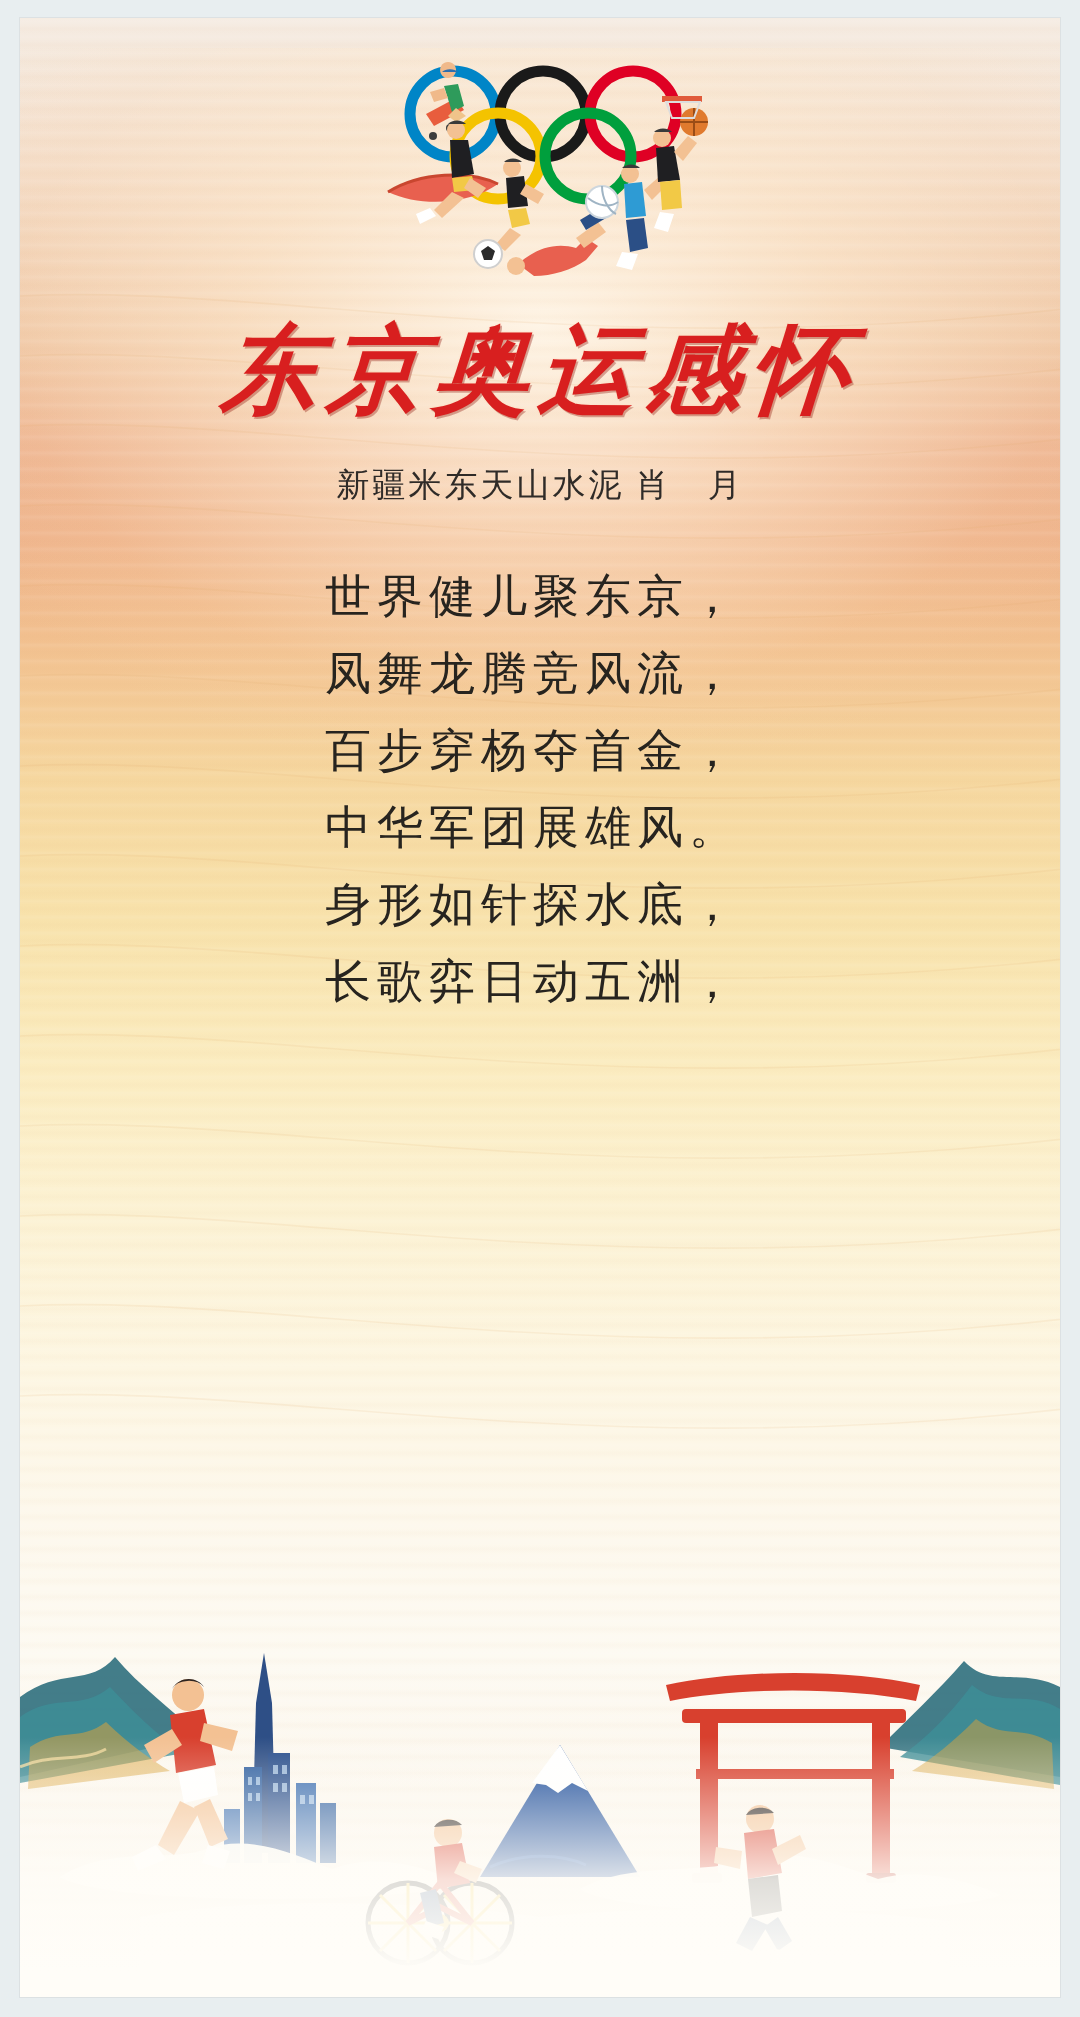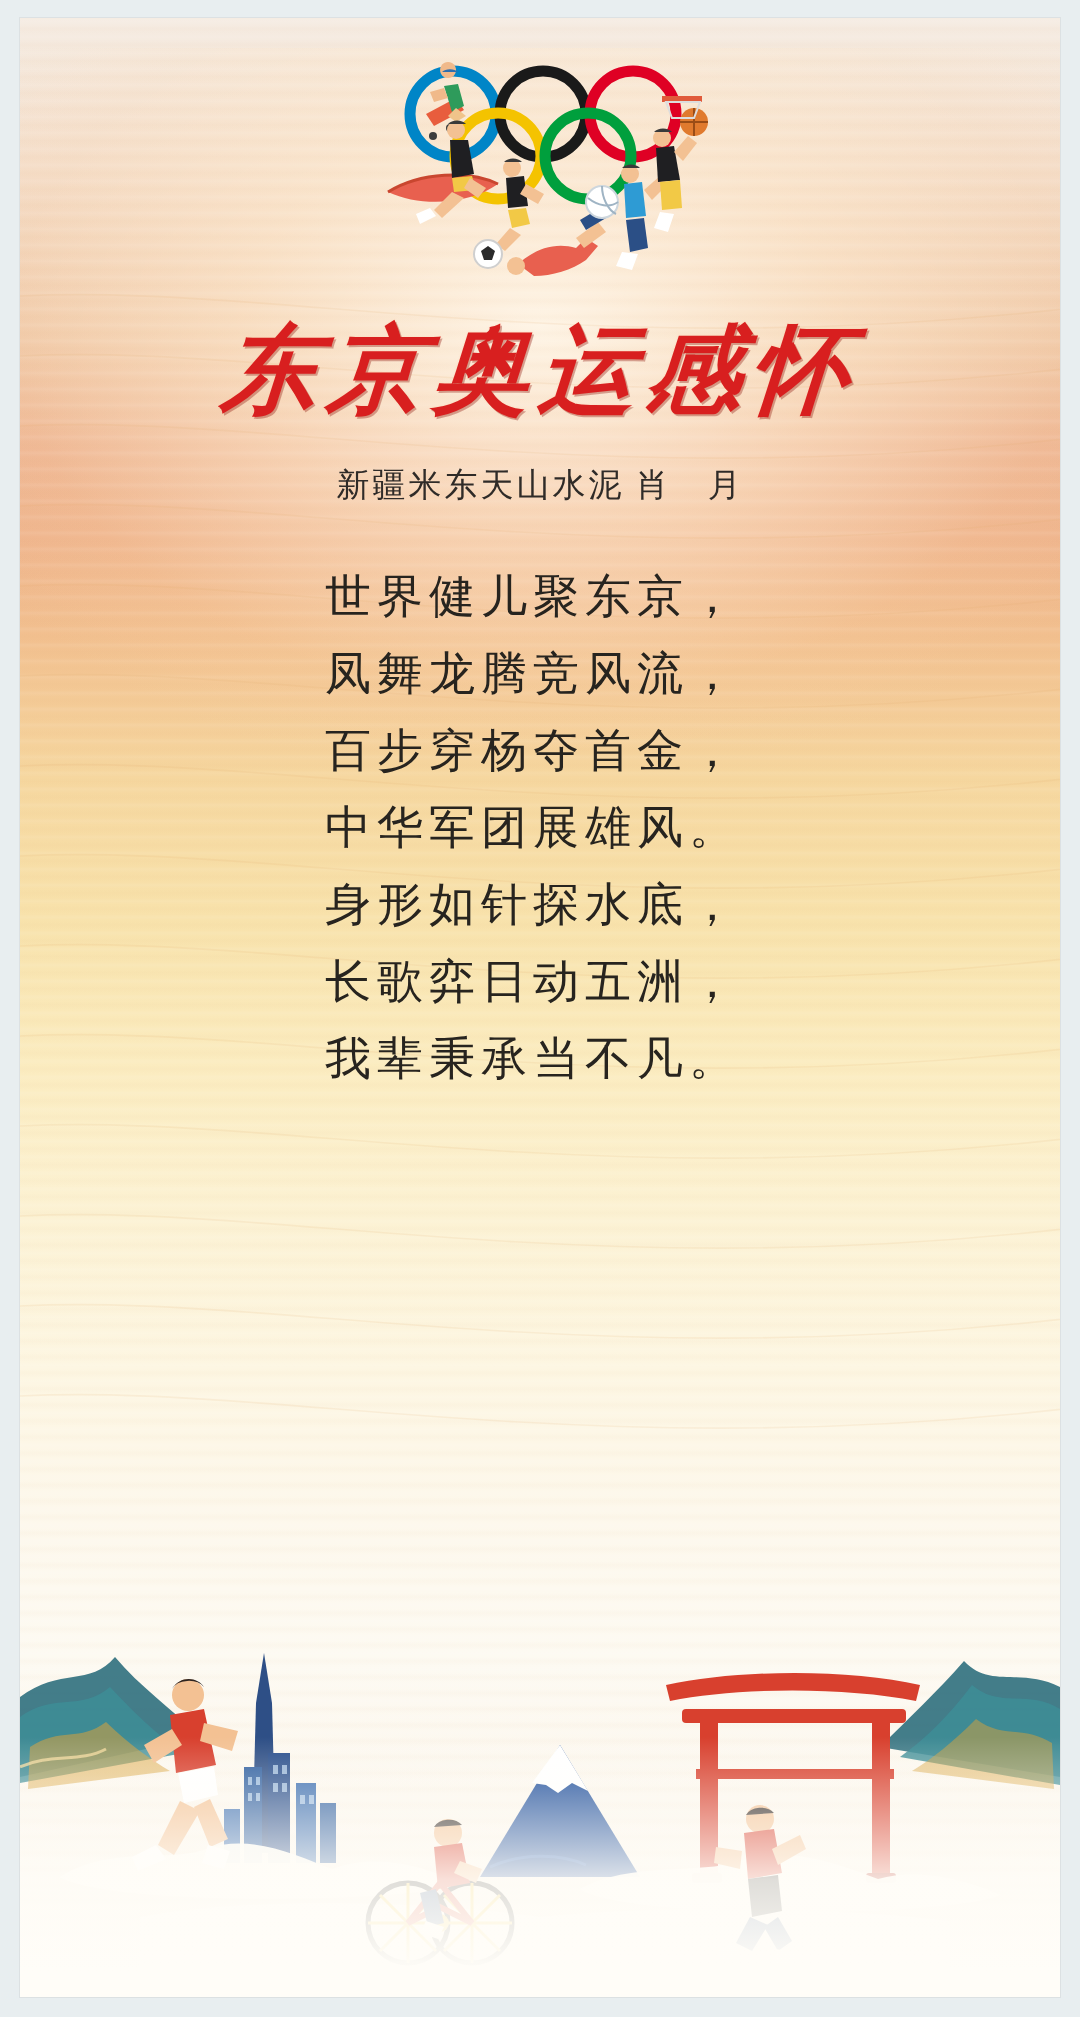--- a/index.html
+++ b/index.html
@@ -274,21 +274,20 @@
 
     <div class="byline">新疆米东天山水泥 肖　月</div>
 
     <div class="poem">
       <div class="poem-line">世界健儿聚东京，</div>
       <div class="poem-line">凤舞龙腾竞风流，</div>
       <div class="poem-line">百步穿杨夺首金，</div>
       <div class="poem-line">中华军团展雄风。</div>
       <div class="poem-line">身形如针探水底，</div>
       <div class="poem-line">长歌弈日动五洲，</div>
-      <div class="poem-line">我辈秉承当不凡。</div>
     </div>
 
     <svg class="bottom-art" viewBox="0 0 1040 420">
 
       <g>
         <path d="M0 120 C40 90 70 110 95 80 C120 110 150 130 180 160 L0 200z" fill="#2f6f7d" opacity="0.9"></path>
         <path d="M0 140 C35 115 60 135 90 110 C118 140 140 160 164 176 L0 206z" fill="#3d8d96" opacity="0.85"></path>
         <path d="M10 170 C40 150 60 165 86 145 C110 168 130 182 150 194 L8 212z" fill="#d8a23a" opacity="0.55"></path>
         <path d="M0 190 C30 176 60 186 86 172" fill="none" stroke="#f0d79a" stroke-width="3" opacity="0.8"></path>
       </g>

